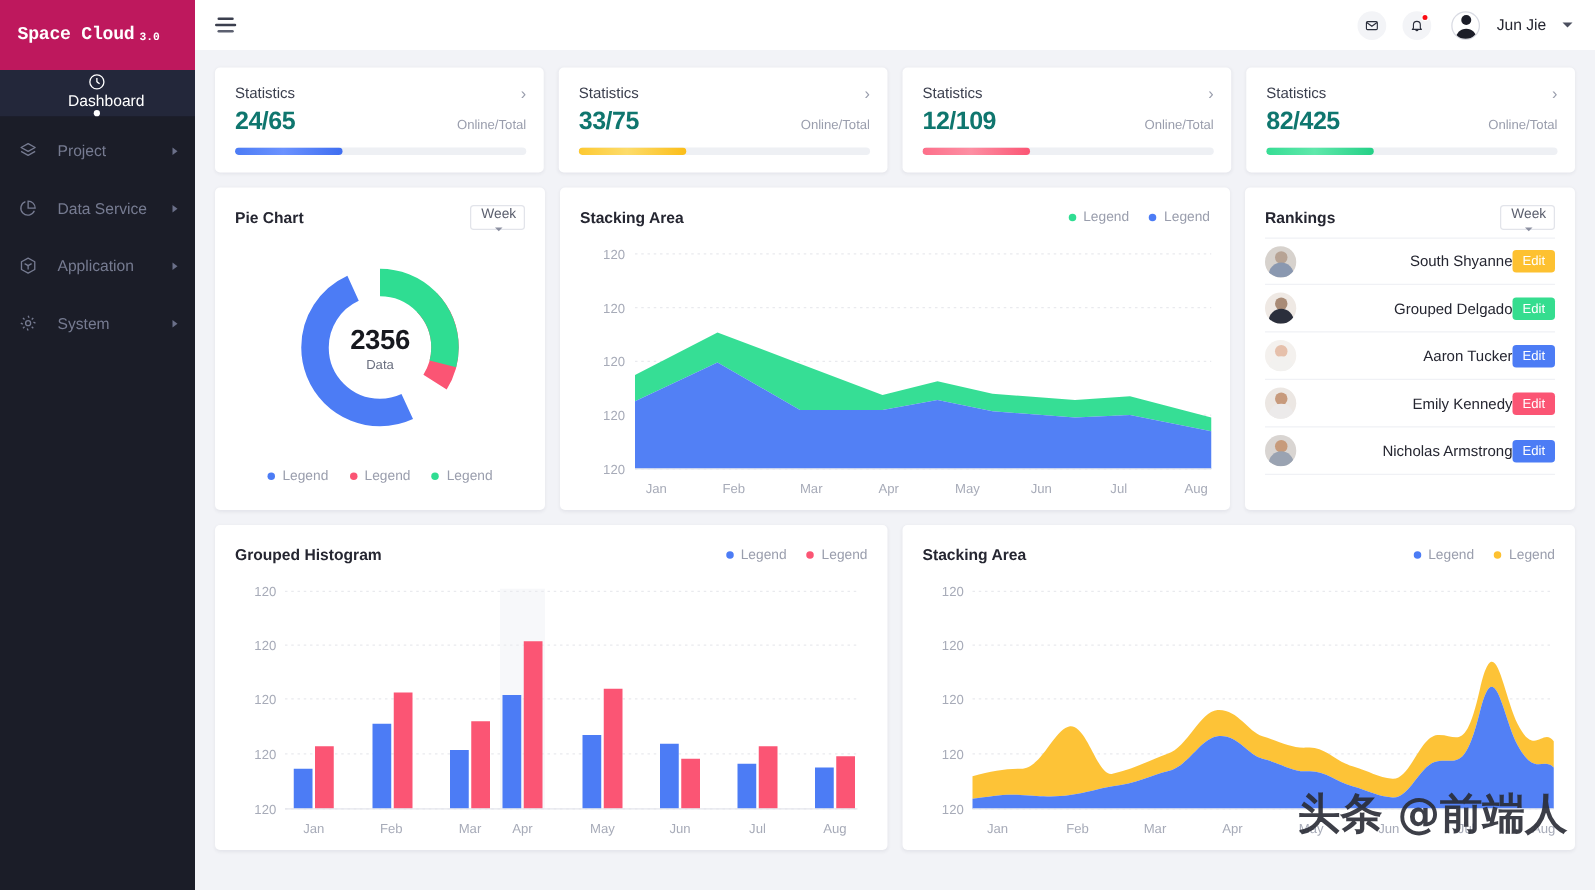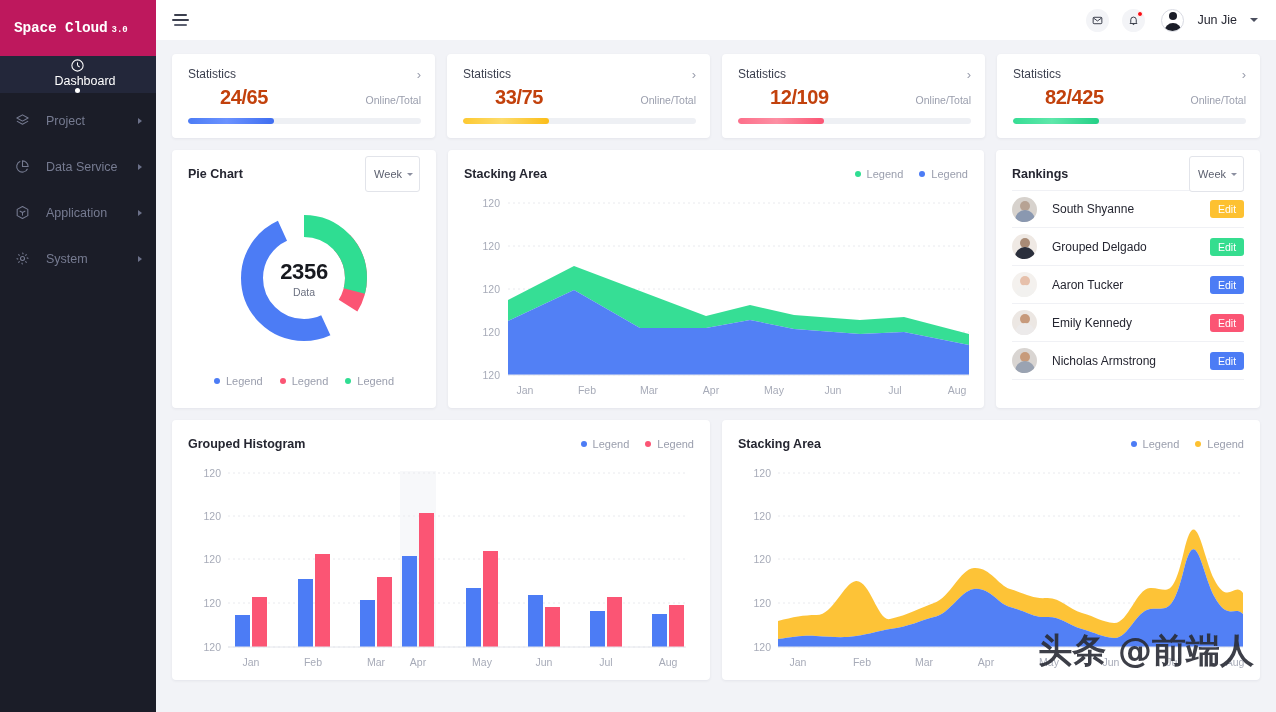--- a/index.html
+++ b/index.html
@@ -49,48 +49,48 @@
   .badge-dot { position:absolute; top:2px; right:2.5px; width:6px;height:6px;border-radius:50%;background:#fb0b12;border:1.5px solid #ffffff; }
   .avatar-top {
     width:23px;height:23px;border-radius:50%;overflow:hidden;background:#ffffff;
     border:1px solid #d9dbe3; position:relative; margin-left:3px;
   }
   .avatar-top .head { position:absolute; left:50%; top:2.5px; transform:translateX(-50%); width:8px;height:8px;border-radius:50%;background:#1b1d28; }
   .avatar-top .body { position:absolute; left:50%; bottom:-3px; transform:translateX(-50%); width:17px;height:11px;border-radius:9px 9px 0 0;background:#1b1d28; }
   .user-name { font-size:12.5px; color:#252631; }
   .caret { width:0;height:0;border-top:4px solid #4b4f5e;border-left:4px solid transparent;border-right:4px solid transparent; cursor:pointer;}
 
-  .content { flex:1; padding:14px 16px 0 16px; overflow:hidden; }
+  .content { flex:1; padding:14px 16px 0 16px; overflow:hidden;text-align:right; }
 
   .card { background:#ffffff; border-radius:4px; box-shadow:0 1px 3px rgba(39,44,73,0.07); }
 
   
   .stat-row { display:flex; gap:12px; }
   .stat-card { flex:1; padding:13px 14px 13px 16px; height:84px; position:relative; }
   .stat-head { display:flex; align-items:center; }
   .stat-title { font-size:12px; color:#3b3f4e; }
   .chev { margin-left:auto; color:#9a9ead; font-size:13px; line-height:1; cursor:pointer; }
   .stat-mid { display:flex; align-items:baseline; margin-top:5px; }
-  .stat-value { font-size:20px; font-weight:bold; color:#c2410c; letter-spacing:-0.4px;margin-left:32px; }
+  .stat-value { font-size:20px; font-weight:bold; color:#0f766e; letter-spacing:-0.4px; }
   .stat-sub { margin-left:auto; font-size:10.5px; color:#9a9ead;padding-left:14px; }
   .bar-track { margin-top:9px; height:6px; border-radius:3px; background:#eef0f4; overflow:hidden; }
   .bar-fill { height:100%; border-radius:3px; }
 
   
   .mid-row { display:flex; gap:12px; margin-top:12px; }
   .pie-card { width:264px; flex:0 0 264px; padding:13px 16px 10px 16px; height:258px; }
   .area-card { flex:1; padding:13px 16px 6px 16px; height:258px; min-width:0; }
   .rank-card { width:264px; flex:0 0 264px; padding:13px 16px 8px 16px; height:258px; }
 
   .card-head { display:flex; align-items:center; height:22px; }
   .card-title { font-size:12.5px; color:#252631; font-weight:bold; }
   .select-pill {
     margin-left:auto; border:1px solid #e2e4ea; border-radius:3px;
-    height:36px; padding:0 6px 0 8px; display:flex; align-items:center; gap:5px;
-    font-size:11px; color:#5b5f6e; cursor:pointer; background:#fff;
+    height:20px; padding:0 6px 0 8px; display:flex; align-items:center; gap:5px;
+    font-size:11px; color:#5b5f6e; cursor:pointer; background:#fff;flex-direction:column;
   }
   .select-caret { width:0;height:0;border-top:3.5px solid #8b8fa0;border-left:3.5px solid transparent;border-right:3.5px solid transparent; }
 
   .legend-row { margin-left:auto; display:flex; align-items:center; gap:16px; }
   .legend-item { display:flex; align-items:center; gap:6px; font-size:11px; color:#9a9ead; cursor:pointer; }
   .legend-dot { width:6px;height:6px;border-radius:50%; }
 
   .donut-wrap { display:flex; align-items:center; justify-content:center; margin-top:14px; height:158px; }
   .donut { position:relative; width:128px; height:128px; }
   .donut-center { position:absolute; inset:0; display:flex; flex-direction:column; align-items:center; justify-content:center; }

